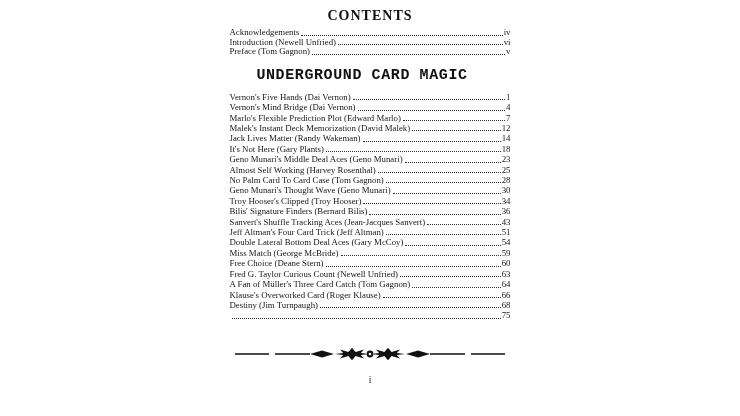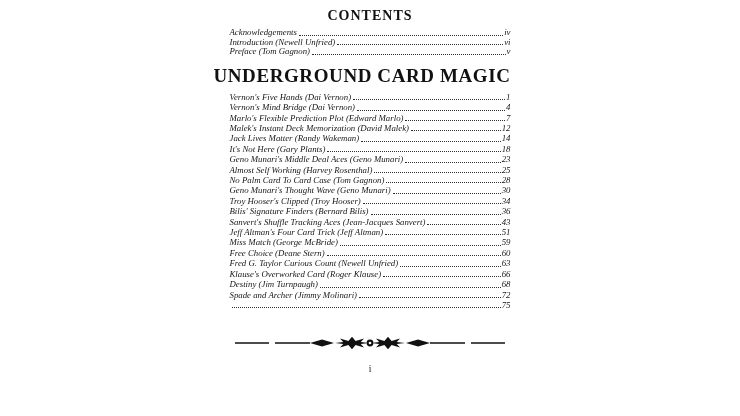--- a/index.html
+++ b/index.html
@@ -22,35 +22,35 @@
     color: #111111;
   }
   #contents-title {
     margin: 8px 0 4px 0;
     font-size: 14px;
     line-height: 16px;
     letter-spacing: 1px;
   }
   #section-title {
     margin: 10px 16px 8px 0;
-    font-size: 19px;
+    font-size: 15px;
     line-height: 17px;
     letter-spacing: 0.6px;
+    font-family: Liberation Mono, monospace;
   }
   .toc-block {
     width: 281px;
     margin: 0 auto;
   }
   .toc-row {
     display: flex;
     align-items: flex-end;
     font-size: 8.8px;
     white-space: nowrap;
     color: #161616;
-    font-style: italic;
   }
   .front-matter .toc-row { line-height: 9.6px; }
   .chapters .toc-row     { line-height: 10.4px; }
   .toc-title { flex: 0 0 auto; }
   .toc-leader {
     flex: 1 1 auto;
     min-width: 8px;
     border-bottom: 1px dotted #2e2e2e;
     margin: 0 1px 2px 2px;
   }
@@ -179,57 +179,62 @@
         <span class="toc-page">43</span>
       </div>
 
 
       <div class="toc-row">
         <span class="toc-title">Jeff Altman's Four Card Trick (Jeff Altman)</span>
         <span class="toc-leader"></span>
         <span class="toc-page">51</span>
       </div>
 
+      <div class="toc-row">
+        <span class="toc-title">Double Lateral Bottom Deal Aces (Gary McCoy)</span>
+        <span class="toc-leader"></span>
+        <span class="toc-page">54</span>
+      </div>
 
       <div class="toc-row">
         <span class="toc-title">Miss Match (George McBride)</span>
         <span class="toc-leader"></span>
         <span class="toc-page">59</span>
       </div>
 
       <div class="toc-row">
         <span class="toc-title">Free Choice (Deane Stern)</span>
         <span class="toc-leader"></span>
         <span class="toc-page">60</span>
       </div>
 
       <div class="toc-row">
         <span class="toc-title">Fred G. Taylor Curious Count (Newell Unfried)</span>
         <span class="toc-leader"></span>
         <span class="toc-page">63</span>
       </div>
 
+      <div class="toc-row">
+        <span class="toc-title">A Fan of Müller's Three Card Catch (Tom Gagnon)</span>
+        <span class="toc-leader"></span>
+        <span class="toc-page">64</span>
+      </div>
 
       <div class="toc-row">
         <span class="toc-title">Klause's Overworked Card (Roger Klause)</span>
         <span class="toc-leader"></span>
         <span class="toc-page">66</span>
       </div>
 
       <div class="toc-row">
         <span class="toc-title">Destiny (Jim Turnpaugh)</span>
         <span class="toc-leader"></span>
         <span class="toc-page">68</span>
       </div>
 
-      <div class="toc-row">
-        <span class="toc-title">Spade and Archer (Jimmy Molinari)</span>
-        <span class="toc-leader"></span>
-        <span class="toc-page">72</span>
-      </div>
 
       <div class="toc-row">
         <span class="toc-leader"></span>
         <span class="toc-page">75</span>
       </div>
     </div>
 
   <div class="divider-wrap">
     <svg width="270" height="14" viewBox="0 0 270 14">
       <g fill="#111111" stroke="none">

